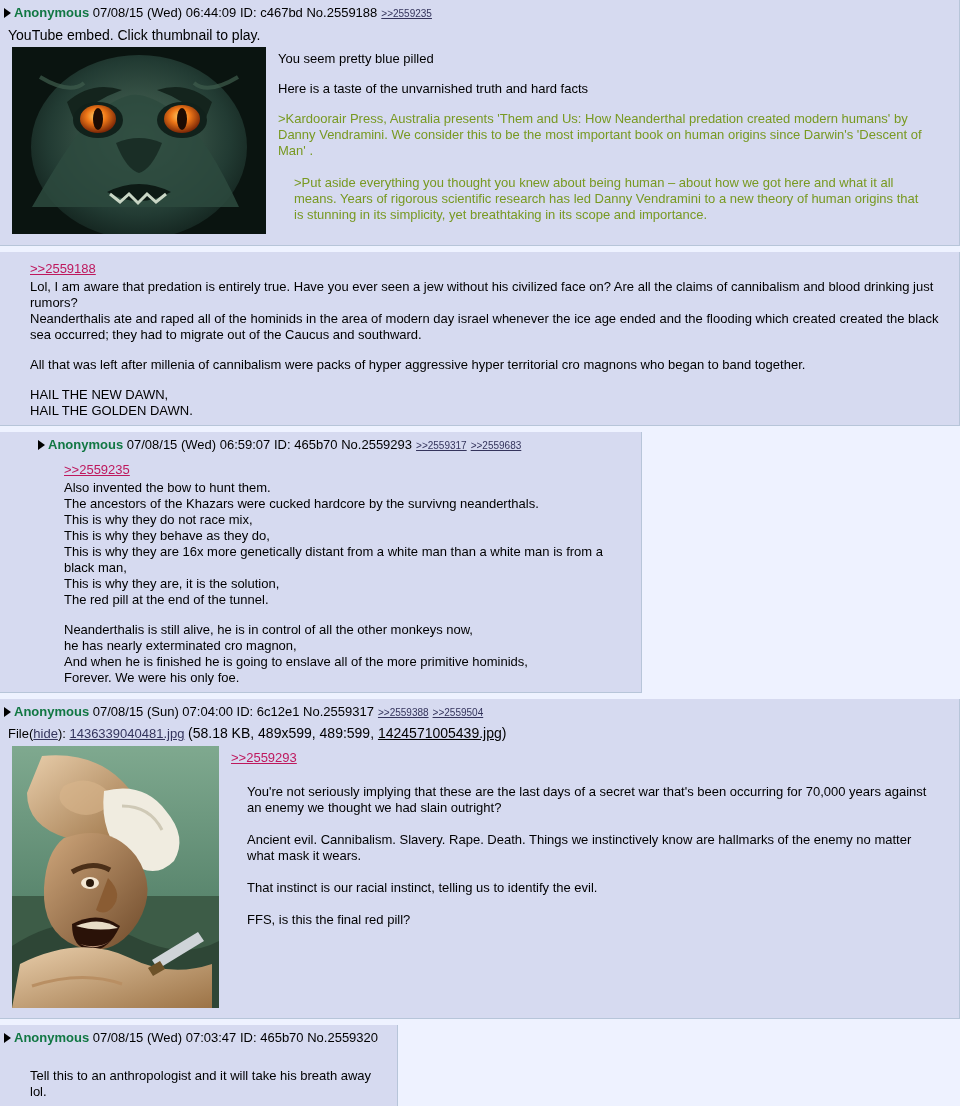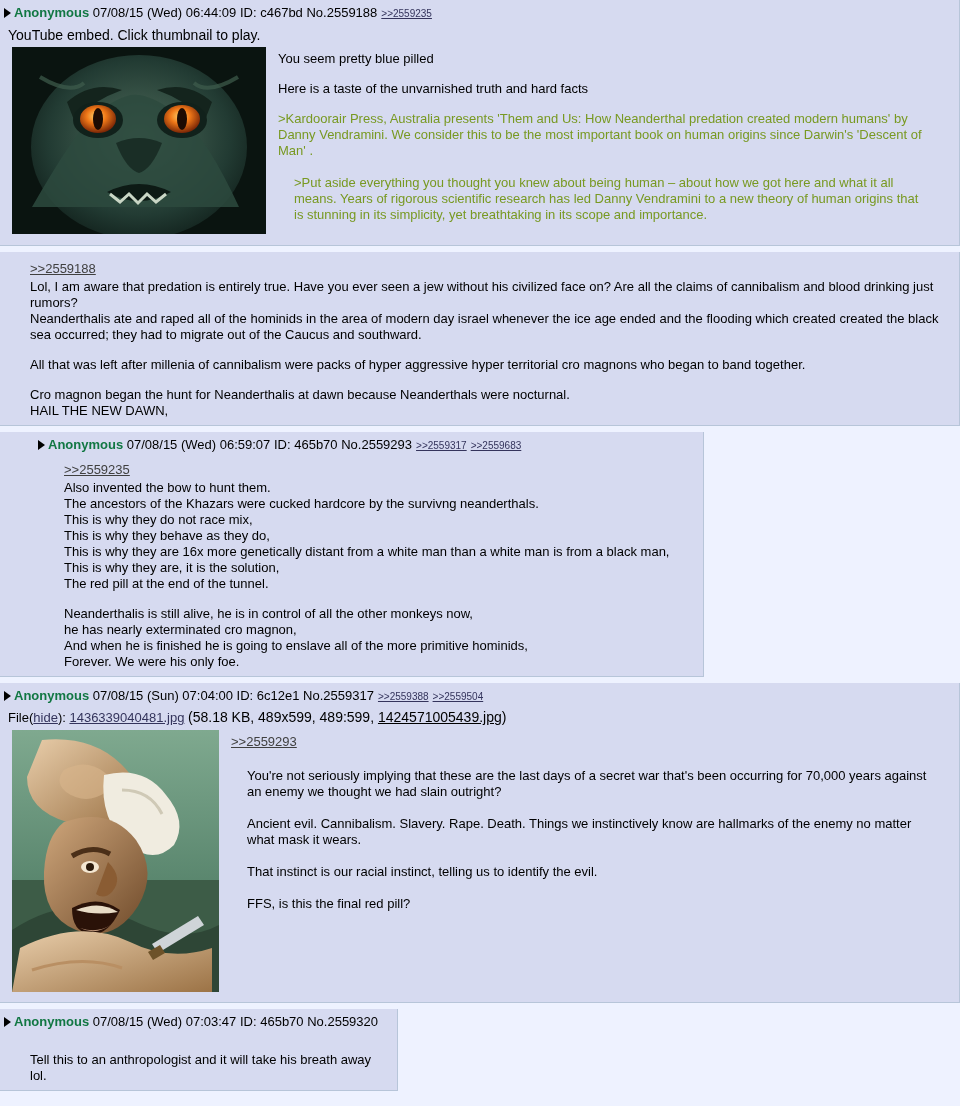--- a/index.html
+++ b/index.html
@@ -19,21 +19,21 @@
   }
   .post {
     background: #d6daf0;
     border-right: 1px solid #b7c5d9;
     border-bottom: 1px solid #b7c5d9;
     padding: 3px 4px 6px 4px;
     box-sizing: border-box;
     overflow: hidden;
   }
   .post.full { width: 960px; }
-  .post.narrow { width: 704px; padding-left: 38px; }
+  .post.narrow { width: 642px; padding-left: 38px; }
   .post.short { width: 398px; }
   .gap {
     height: 6px;
     background: #eef2ff;
     width: 960px;
   }
   .post-header {
     font-size: 13px;
     line-height: 20px;
     white-space: nowrap;
@@ -93,21 +93,21 @@
   }
   .comment {
     flex: 1 1 auto;
     line-height: 16px;
     padding-top: 6px;
     padding-right: 10px;
   }
   .comment p { margin: 0 0 14px 0; }
   .comment p.tight { margin: 16px; }
   .quotelink {
-    color: #404040;
+    color: #be185d;
     text-decoration: underline;
     display: inline-block;
     margin-bottom: 2px;
   }
   .greentext { color: #789922; }
   .plain-comment {
     padding: 6px 6px 0 26px;
     line-height: 16px;
   }
   .plain-comment .line { display: block; }
@@ -175,22 +175,22 @@
   <div class="gap"></div>
 
   <div class="post full">
     <div class="plain-comment">
       <a class="quotelink" href="#">&gt;&gt;2559188</a>
       <span class="line">Lol, I am aware that predation is entirely true. Have you ever seen a jew without his civilized face on? Are all the claims of cannibalism and blood drinking just rumors?</span>
       <span class="line">Neanderthalis ate and raped all of the hominids in the area of modern day israel whenever the ice age ended and the flooding which created created the black sea occurred; they had to migrate out of the Caucus and southward.</span>
       <span class="line spacer-line"></span>
       <span class="line">All that was left after millenia of cannibalism were packs of hyper aggressive hyper territorial cro magnons who began to band together.</span>
       <span class="line spacer-line"></span>
-      <span class="line">Cro magnon began the hunt for Neanderthalis at dawn because Neanderthals were nocturnal.</span>
       <span class="line">HAIL THE NEW DAWN,</span>
+      <span class="line">HAIL THE GOLDEN DAWN.</span>
     </div>
   </div>
 
   <div class="gap"></div>
 
   <div class="post narrow">
     <div class="post-header">
       <span class="triangle"></span><span class="name">Anonymous</span>
       <span class="datetime">07/08/15 (Wed) 06:59:07</span>
       <span class="idtag">ID: 465b70</span>

